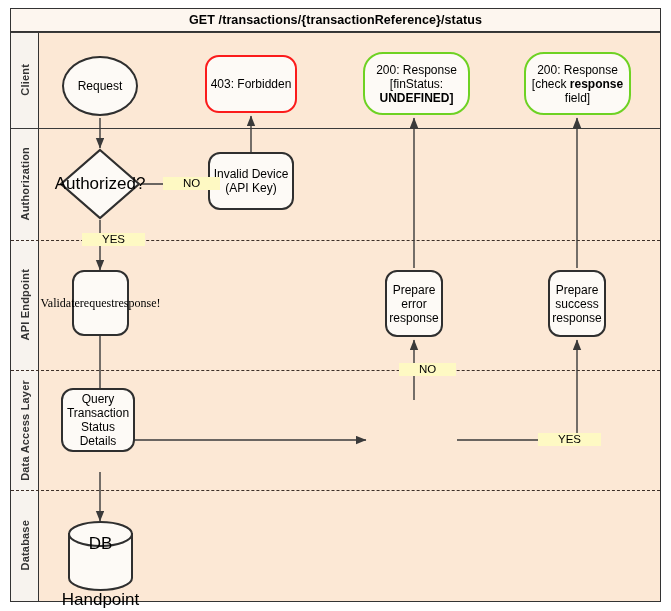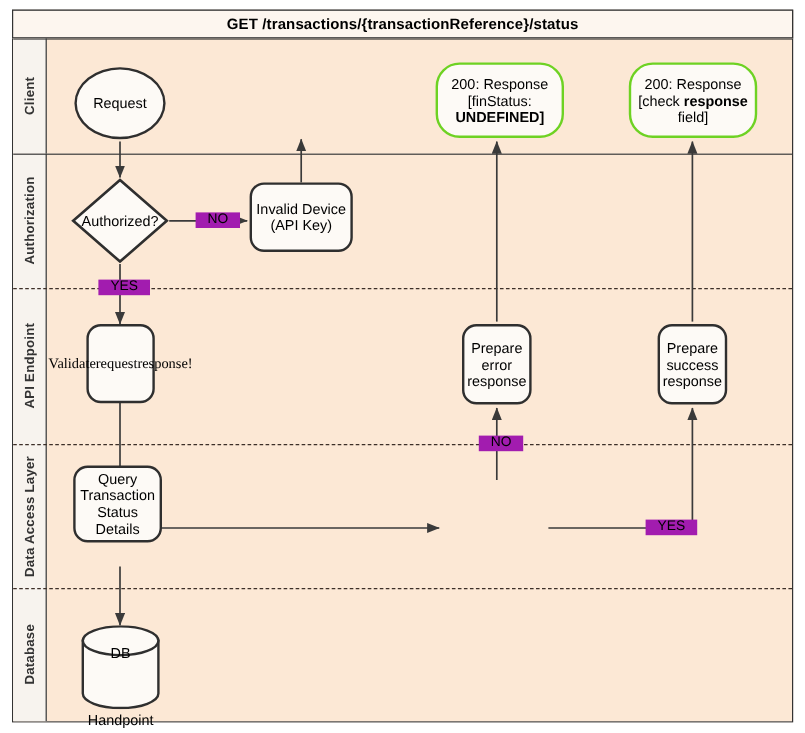--- a/index.html
+++ b/index.html
@@ -29,24 +29,24 @@
     display:flex;align-items:center;justify-content:center;text-align:center;
     font-size:12px;line-height:14px;color:#000;padding:2px 3px;}
   .n-round{border:2px solid #2f2f2f;border-radius:12px;}
   .n-ellipse{border:2px solid #2f2f2f;border-radius:50%;}
   .n-red{border:2.4px solid #fb1b1b;border-radius:14px;}
   .n-green{border:2.4px solid #6ed223;border-radius:20px;}
 
   .diamond{position:absolute;}
   .diamond .dlabel{position:absolute;left:0;top:0;width:100%;height:100%;
     display:flex;align-items:center;justify-content:center;text-align:center;
-    font-size:12px;line-height:14px;color:#000;}
+    font-size:17px;line-height:14px;color:#000;}
 
-  .elabel{position:absolute;background:#a21caf;font-size:11.5px;color:#000;
-    padding:0px 10px;line-height:13px;white-space:nowrap;}
+  .elabel{position:absolute;background:#fef9c3;font-size:11.5px;color:#000;
+    padding:0px 20px;line-height:13px;white-space:nowrap;}
   b{font-weight:bold;}
 </style>
 </head>
 <body>
 
 <div id="root">
 
   <div class="pool"></div>
 
   <div class="pool-title">GET /transactions/{transactionReference}/status</div>
@@ -97,20 +97,23 @@
       <path d="M414,268 L414,118"></path>
       <path d="M457,440 L577,440 L577,340"></path>
       <path d="M577,268 L577,118"></path>
     </g>
   </svg>
 
   <div class="node n-ellipse" style="left:62px;top:56px;width:76px;height:60px;">
     <span>Request</span>
   </div>
 
+  <div class="node n-red" style="left:205px;top:55px;width:92px;height:58px;">
+    <span>403: Forbidden</span>
+  </div>
 
   <div class="node n-green" style="left:363px;top:52px;width:107px;height:63px;flex-direction:column;">
     <span>200: Response</span>
     <span>[finStatus:</span>
     <b>UNDEFINED]</b>
   </div>
 
   <div class="node n-green" style="left:524px;top:52px;width:107px;height:63px;flex-direction:column;">
     <span>200: Response</span>
     <span><span>[check </span><b>response</b></span>

